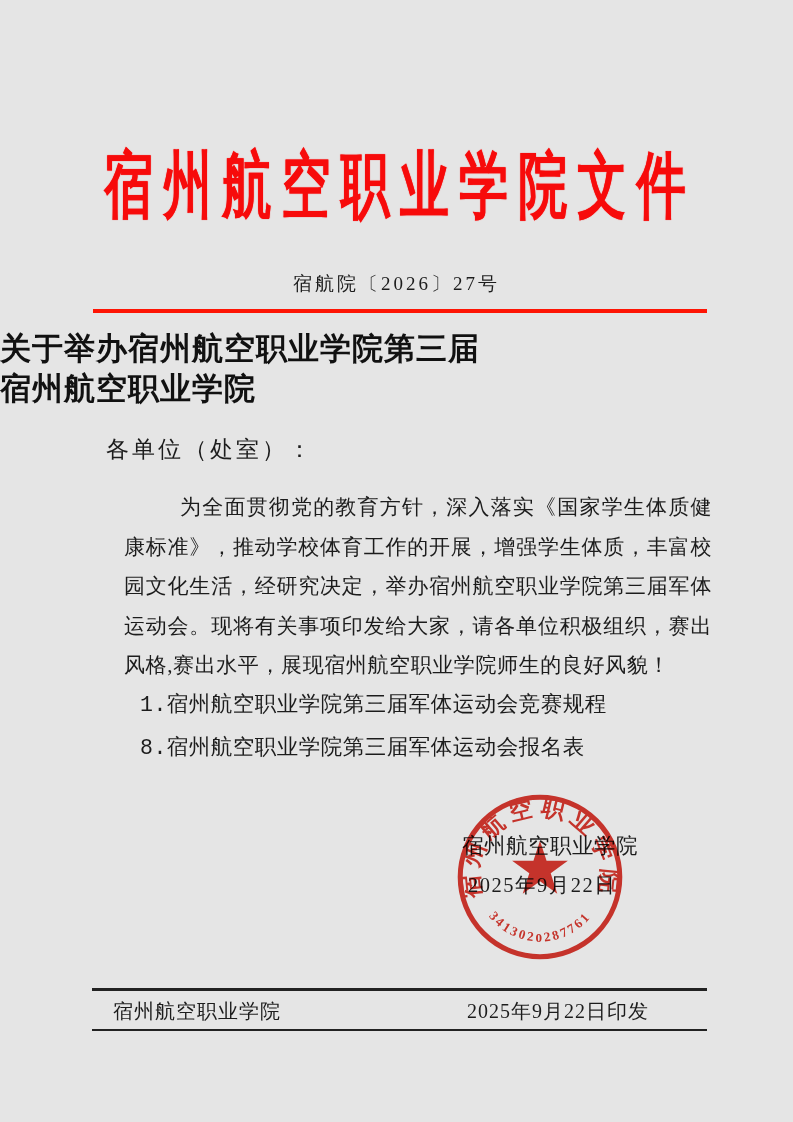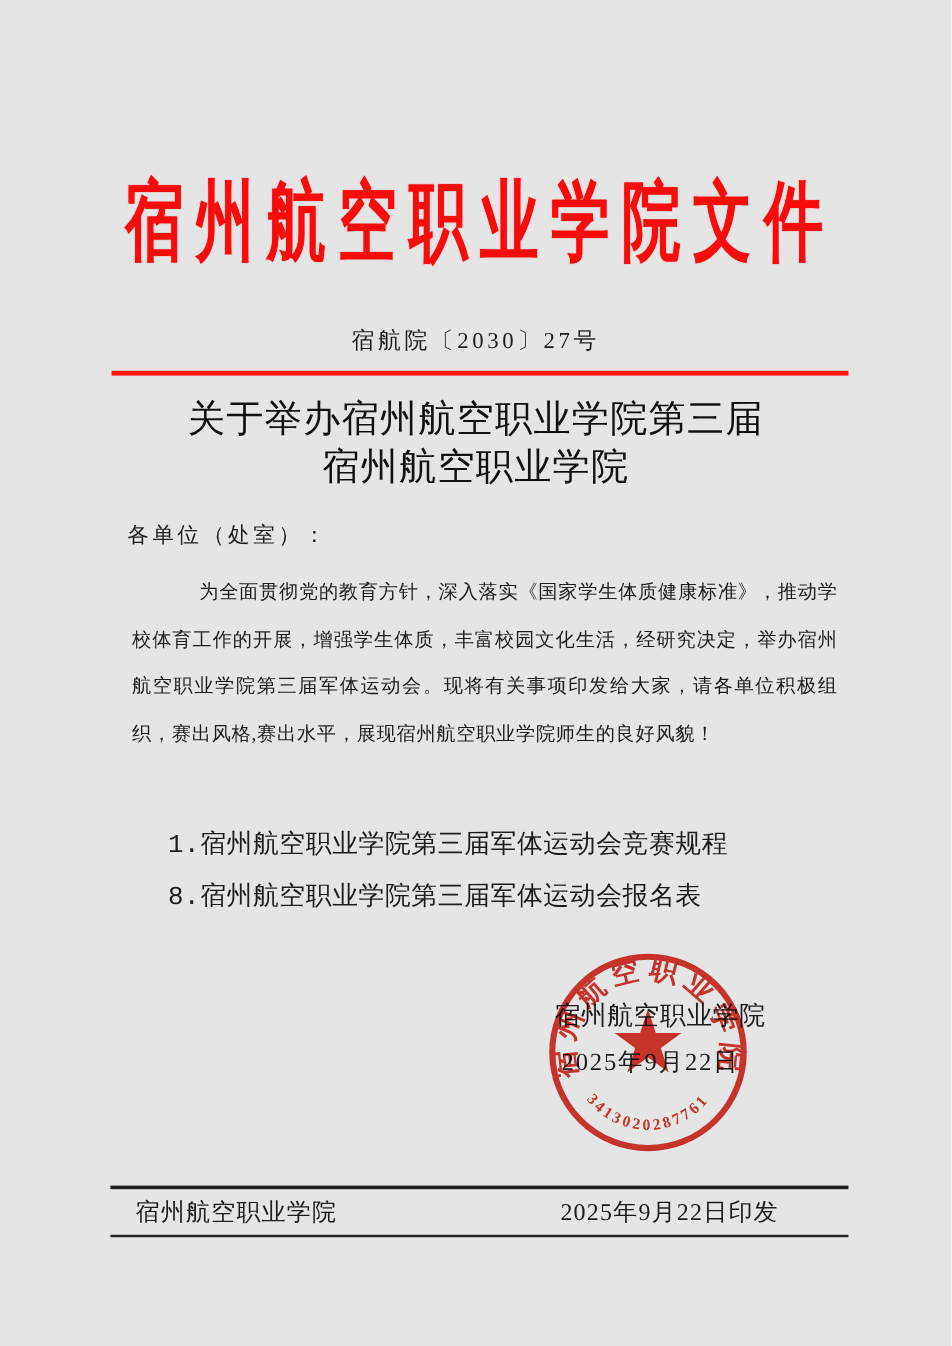--- a/index.html
+++ b/index.html
@@ -58,43 +58,42 @@
     height: 4px;
     background: #fe1505;
   }
 
   
   .doc-title {
     position: absolute;
     top: 329px;
     left: 0;
     width: 100%;
-    text-align: center;
     font-size: 31px;
-    font-weight: 400;
+    font-weight: 700;
     line-height: 40px;
     letter-spacing: 1px;
     color: #111111;
   }
 
   .salutation {
     position: absolute;
     top: 434px;
     left: 106px;
-    font-size: 18px;
+    font-size: 23px;
     letter-spacing: 3px;
   }
 
   .body-par {
     position: absolute;
     top: 470px;
     left: 106px;
     width: 588px;
-    margin: 4px;
-    font-size: 16px;
+    margin: 18px;
+    font-size: 21px;
     line-height: 39.6px;
     letter-spacing: 0.6px;
     text-align: justify;
     text-indent: 56px;
   }
 
   
   .attachments {
     position: absolute;
     top: 684px;
@@ -166,21 +165,21 @@
     line-height: 30px;
   }
 </style>
 </head>
 <body>
 
 <div class="page">
 
   <h1 class="red-head"><span class="red-head-inner">宿州航空职业学院文件</span></h1>
 
-  <div class="doc-no">宿航院〔2030〕27号</div>
+  <div class="doc-no">宿航院〔2026〕27号</div>
 
   <div class="red-rule"></div>
 
   <div class="doc-title">
     <div>关于举办宿州航空职业学院第三届</div>
     <div>宿州航空职业学院</div>
   </div>
 
   <div class="salutation">各单位（处室）：</div>
 

